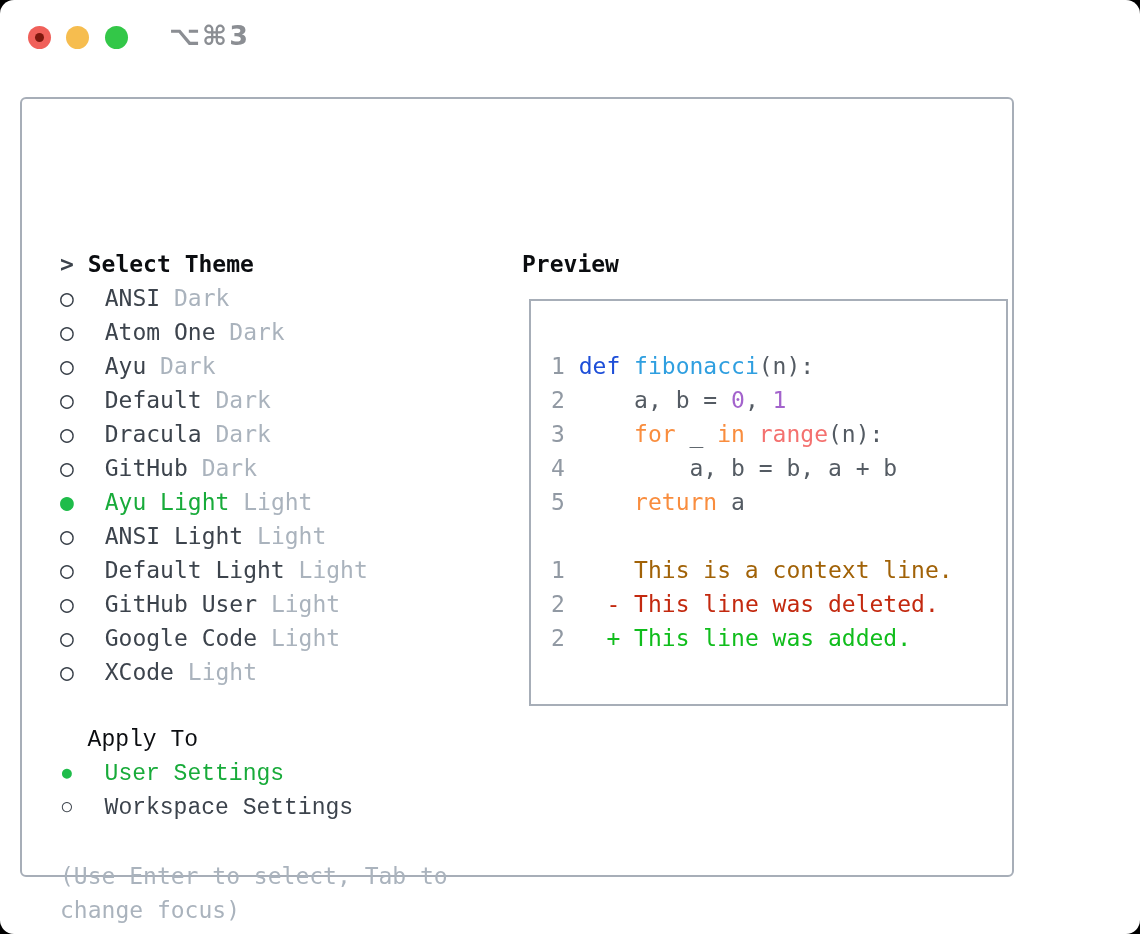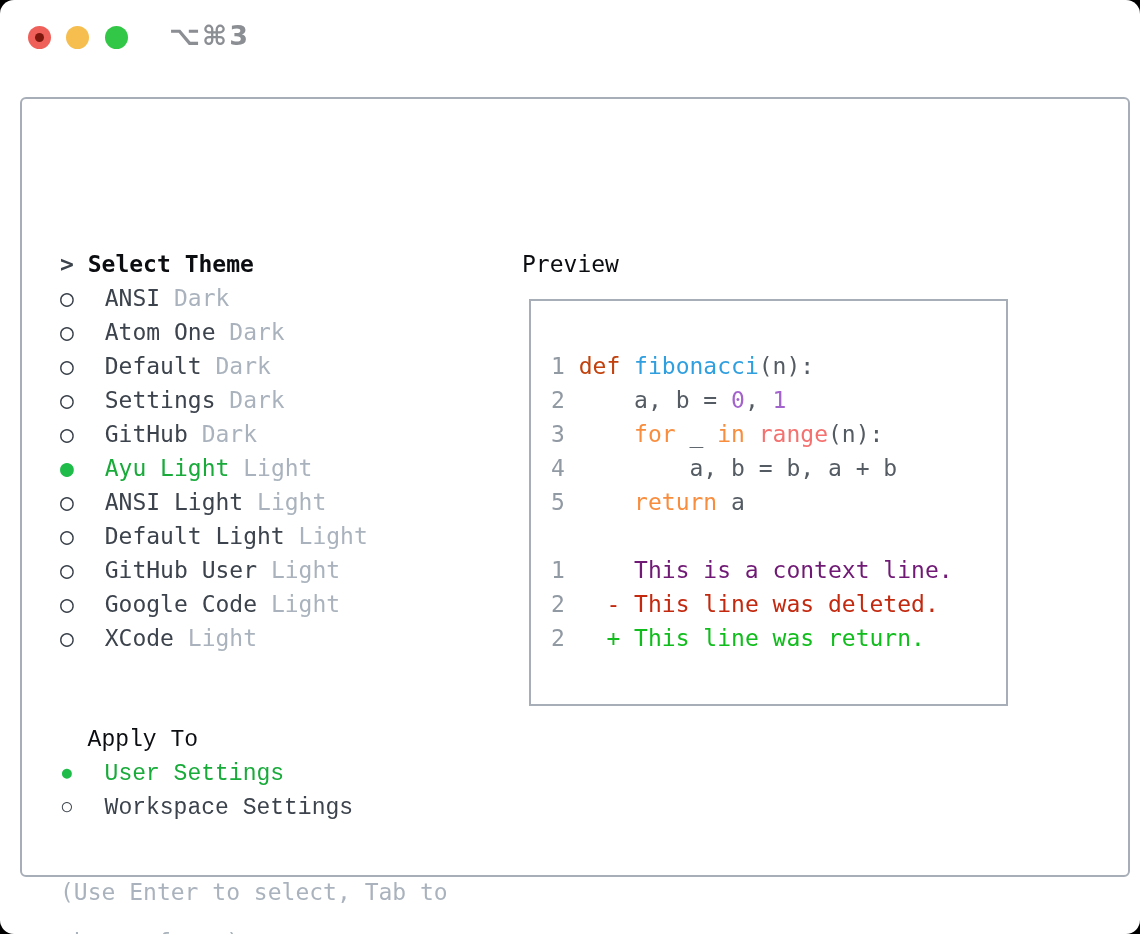--- a/index.html
+++ b/index.html
@@ -29,42 +29,42 @@
     border-radius:50%; background:var(--c-close-dot,#7e180e); display:block;
   }
   .win-title {
     position:absolute; left:169px; top:20px;
     font-family:"DejaVu Sans", sans-serif;
     font-size:27px; font-weight:bold; color:var(--c-title,#8b8e93);
     letter-spacing:2px;
   }
   
   .main-panel {
-    position:absolute; left:20px; top:97px; width:1110px; height:780px;
+    position:absolute; left:20px; top:97px; width:994px; height:780px;
     border:2px solid var(--c-border,#a7aeb8); border-radius:6px;
     box-sizing:border-box; background:#fff;
   }
   
   .col-left { position:absolute; left:38px; font-size:23px; line-height:34px; }
   #theme-list   { top:148px; }
   #apply-block  { top:624px;font-family:Liberation Mono, monospace; }
   #footer-block { top:760px; }
   .row { white-space:pre; height:34px; }
   .header-row { font-weight:bold; color:var(--c-header,#0b0d10); }
   .apply-header { color:var(--c-header,#0b0d10); padding-left:2ch; }
   .marker { color:var(--c-ring,#3c434c); }
   .t-name { color:var(--c-name,#3c434c);margin-left:17px; }
   .t-variant { color:var(--c-variant,#aab3bd); }
   .selected .marker, .selected .t-name { color:var(--c-accent,#18ab3a); }
   .selected .marker { color:var(--c-accent-dot,#1fbc4a); }
-  .footer-line { color:var(--c-footer,#aab3bd); white-space:pre; height:34px;margin-top:16px; }
+  .footer-line { color:var(--c-footer,#aab3bd); white-space:pre; height:34px; }
   
   .preview-header {
     position:absolute; left:500px; top:148px;
-    font-size:23px; line-height:34px; font-weight:normal;
+    font-size:23px; line-height:34px; font-weight:bold;
     color:var(--c-header,#0b0d10);
   }
   .preview-box {
     position:absolute; left:507px; top:200px; width:479px; height:407px;
     border:2px solid var(--c-border,#a7aeb8);
     box-sizing:border-box; background:#fff;
     padding:48px 0 0 20px; overflow:hidden;
   }
   .code-row { white-space:pre; font-size:23px; line-height:34px; height:34px; }
 </style>
@@ -82,22 +82,23 @@
     <span class="win-title">⌥⌘3</span>
   </div>
 
   <div class="main-panel">
 
     <div class="col-left" id="theme-list">
       <div class="row header-row"><span class="marker hdr">&gt; </span><span>Select Theme</span></div>
 
     <div class="row theme-item"><span class="marker">○ </span><span class="t-name">ANSI </span><span class="t-variant">Dark</span></div>
         <div class="row theme-item"><span class="marker">○ </span><span class="t-name">Atom One </span><span class="t-variant">Dark</span></div>
+        <div class="row theme-item"><span class="marker">○ </span><span class="t-name">Ayu </span><span class="t-variant">Dark</span></div>
         <div class="row theme-item"><span class="marker">○ </span><span class="t-name">Default </span><span class="t-variant">Dark</span></div>
-        <div class="row theme-item"><span class="marker">○ </span><span class="t-name">Settings </span><span class="t-variant">Dark</span></div>
+        <div class="row theme-item"><span class="marker">○ </span><span class="t-name">Dracula </span><span class="t-variant">Dark</span></div>
         <div class="row theme-item"><span class="marker">○ </span><span class="t-name">GitHub </span><span class="t-variant">Dark</span></div>
         <div class="row theme-item selected"><span class="marker">● </span><span class="t-name">Ayu Light </span><span class="t-variant">Light</span></div>
         <div class="row theme-item"><span class="marker">○ </span><span class="t-name">ANSI Light </span><span class="t-variant">Light</span></div>
         <div class="row theme-item"><span class="marker">○ </span><span class="t-name">Default Light </span><span class="t-variant">Light</span></div>
         <div class="row theme-item"><span class="marker">○ </span><span class="t-name">GitHub User </span><span class="t-variant">Light</span></div>
         <div class="row theme-item"><span class="marker">○ </span><span class="t-name">Google Code </span><span class="t-variant">Light</span></div>
         <div class="row theme-item"><span class="marker">○ </span><span class="t-name">XCode </span><span class="t-variant">Light</span></div>
       </div>
 
     <div class="col-left" id="apply-block">
@@ -109,25 +110,25 @@
 
     <div class="col-left" id="footer-block">
       <div class="footer-line">(Use Enter to select, Tab to</div>
       <div class="footer-line">change focus)</div>
     </div>
 
     <div class="preview-header">Preview</div>
 
     <div class="preview-box" id="preview-box">
 
-    <div class="code-row"><span style="color: rgb(145, 153, 163);">1 </span><span style="color: #c2410c;">def</span><span style="color: rgb(84, 91, 99);"> </span><span style="color: rgb(47, 159, 224);">fibonacci</span><span style="color: rgb(84, 91, 99);">(n):</span></div>
+    <div class="code-row"><span style="color: rgb(145, 153, 163);">1 </span><span style="color: #1d4ed8;">def</span><span style="color: rgb(84, 91, 99);"> </span><span style="color: rgb(47, 159, 224);">fibonacci</span><span style="color: rgb(84, 91, 99);">(n):</span></div>
         <div class="code-row"><span style="color: rgb(145, 153, 163);">2 </span><span style="color: rgb(84, 91, 99); margin-top: 36px;">    a, b = </span><span style="color: rgb(163, 99, 204);">0</span><span style="color: rgb(84, 91, 99);">, </span><span style="color: rgb(163, 99, 204);">1</span></div>
         <div class="code-row"><span style="color: rgb(145, 153, 163);">3 </span><span style="color: rgb(84, 91, 99);">    </span><span style="color: rgb(249, 141, 62);">for</span><span style="color: rgb(84, 91, 99);"> _ </span><span style="color: rgb(249, 141, 62);">in</span><span style="color: rgb(84, 91, 99);"> </span><span style="color: rgb(244, 113, 111);">range</span><span style="color: rgb(84, 91, 99);">(n):</span></div>
         <div class="code-row"><span style="color: rgb(145, 153, 163);">4 </span><span style="color: rgb(84, 91, 99);">        a, b = b, a + b</span></div>
         <div class="code-row"><span style="color: rgb(145, 153, 163);">5 </span><span style="color: rgb(84, 91, 99);">    </span><span style="color: rgb(249, 141, 62);">return</span><span style="color: rgb(84, 91, 99);"> a</span></div>
         <div class="code-row"></div>
-        <div class="code-row"><span style="color: rgb(145, 153, 163);">1</span><span style="color: #701a75;">     This is a context line.</span></div>
+        <div class="code-row"><span style="color: rgb(145, 153, 163);">1</span><span style="color: #a16207;">     This is a context line.</span></div>
         <div class="code-row"><span style="color: rgb(145, 153, 163);">2</span><span style="color: rgb(84, 91, 99);">   </span><span style="color: rgb(195, 41, 15);">- This line was deleted.</span></div>
-        <div class="code-row"><span style="color: rgb(145, 153, 163);">2</span><span style="color: rgb(84, 91, 99);">   </span><span style="color: rgb(16, 189, 28);">+ This line was return.</span></div>
+        <div class="code-row"><span style="color: rgb(145, 153, 163);">2</span><span style="color: rgb(84, 91, 99);">   </span><span style="color: rgb(16, 189, 28);">+ This line was added.</span></div>
       </div>
 
   </div>
 </div>
 
 </body></html>

